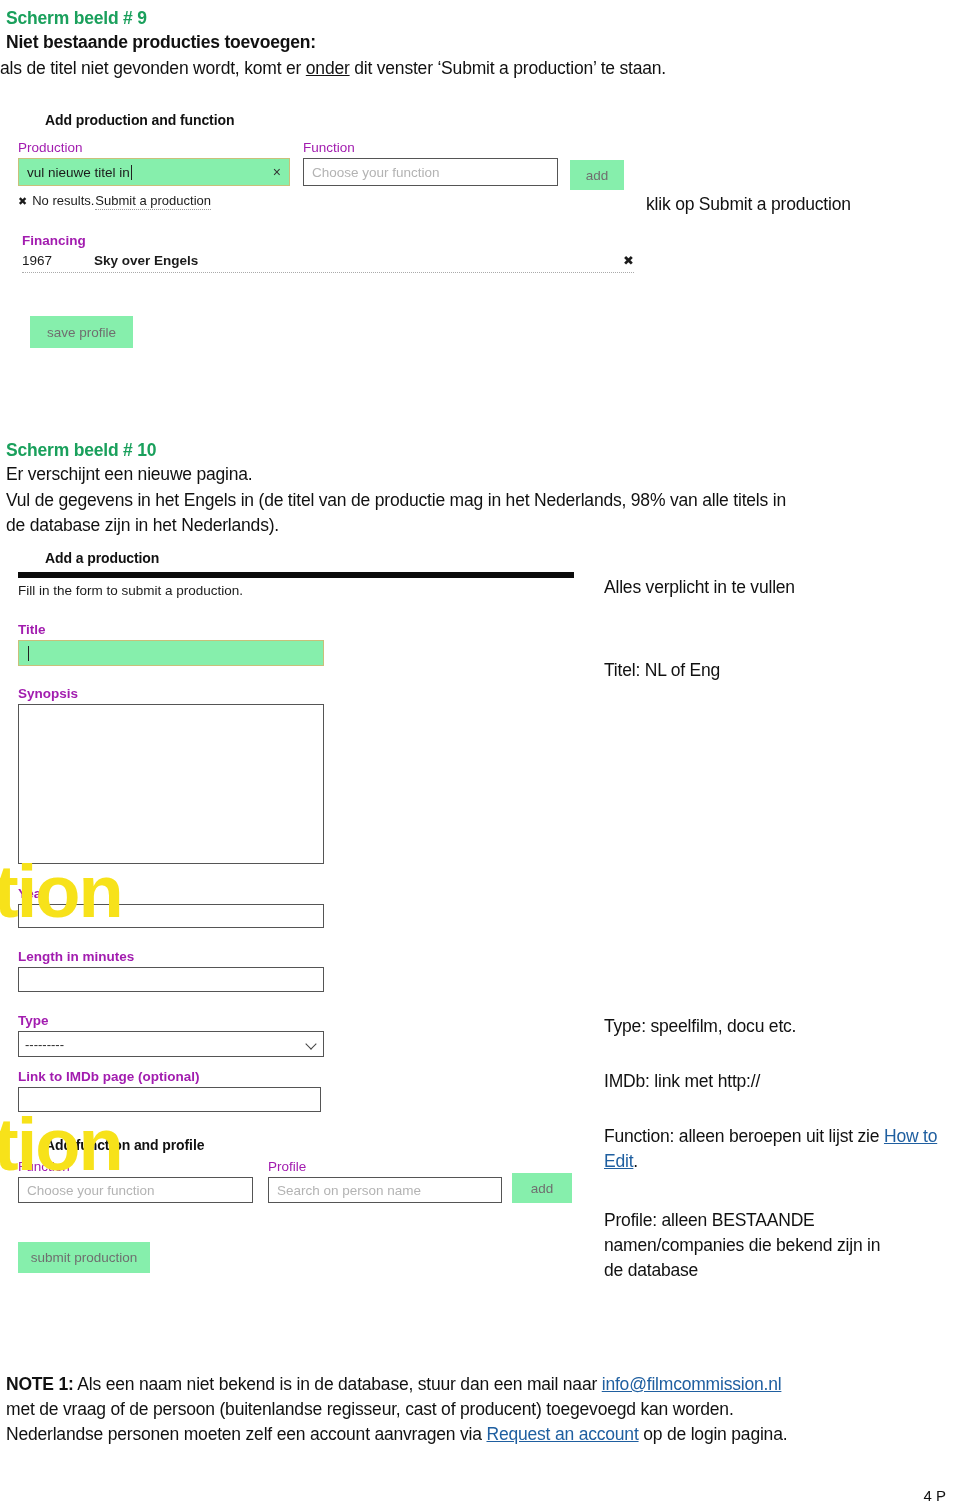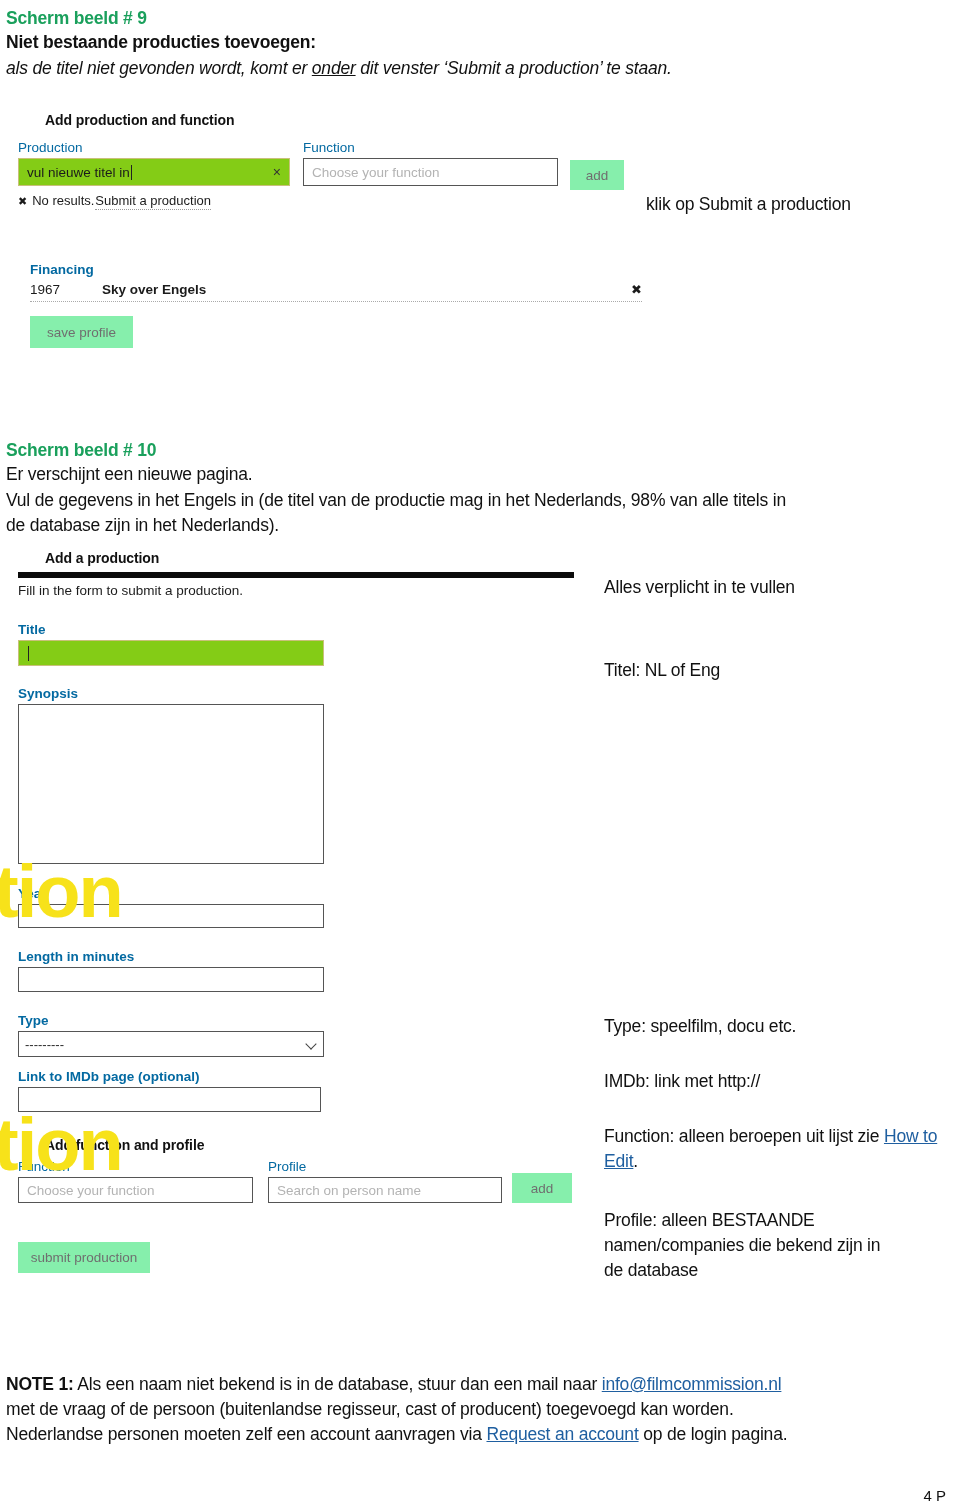--- a/index.html
+++ b/index.html
@@ -55,38 +55,38 @@
   }
   .shot-title {
     font-size: 14px;
     font-weight: bold;
     color: #111;
     letter-spacing: -0.1px;
     margin-left: 27px;
   }
   .fld-label {
     font-size: 13.5px;
-    color: #0369a1;
+    color: #a21caf;
     margin-bottom: 3px;
   }
   .fld-label.b { font-weight: bold; }
   .inp {
     box-sizing: border-box;
     border: 1px solid #555;
     background: #fff;
     height: 28px;
     font-size: 13.5px;
     color: #1b1b1b;
     display: flex;
     align-items: center;
     padding: 0 8px;
   }
   .inp.focus {
     border: 1px solid #c9c07a;
-    background: #84cc16;
+    background: #86efac;
   }
   .ph { color: #b3b3b3; }
   .caret {
     display: inline-block;
     width: 1px;
     height: 15px;
     background: #222;
     margin-left: 1px;
     vertical-align: middle;
   }
@@ -188,21 +188,21 @@
 </style>
 </head>
 <body>
 
 <div class="page">
 
   <div class="doc-text green-head" style="left:6px; top:6px;">Scherm beeld # 9</div>
 
   <div class="doc-text bold" style="left:6px; top:30px;">Niet bestaande producties toevoegen:</div>
 
-  <div class="doc-text" style="left:6px; top:56px; width:940px;font-style:italic;">
+  <div class="doc-text" style="left:0; top:56px; width:940px;">
     <span>als de titel niet gevonden wordt, komt er </span><span class="u">onder</span><span> dit venster ‘Submit a production’ te staan.</span>
   </div>
 
   <div class="shot" style="left:14px; top:108px; width:640px; height:250px;">
 
     <div class="shot-title" style="position:absolute; left:4px; top:4px;">Add production and function</div>
 
     <div style="position:absolute; left:4px; top:32px; width:272px;">
       <div class="fld-label">Production</div>
       <div class="inp focus">
@@ -219,21 +219,21 @@
 
     <div style="position:absolute; left:289px; top:32px; width:255px;">
       <div class="fld-label">Function</div>
       <div class="inp">
         <span class="ph">Choose your function</span>
       </div>
     </div>
 
     <div class="btn-gray" style="position:absolute; left:556px; top:52px; width:54px; height:30px;">add</div>
 
-    <div style="position:absolute; left:16px; top:125px; width:612px;margin-top:29px;">
+    <div style="position:absolute; left:8px; top:125px; width:612px;">
       <div class="fld-label b">Financing</div>
       <div class="fin-row" style="margin-top:5px;">
         <span class="fin-year">1967</span>
         <span class="fin-name">Sky over Engels</span>
         <span class="fin-x">✖</span>
       </div>
     </div>
 
     <div class="btn-gray" style="position:absolute; left:16px; top:208px; width:103px; height:32px;">save profile</div>
   </div>

